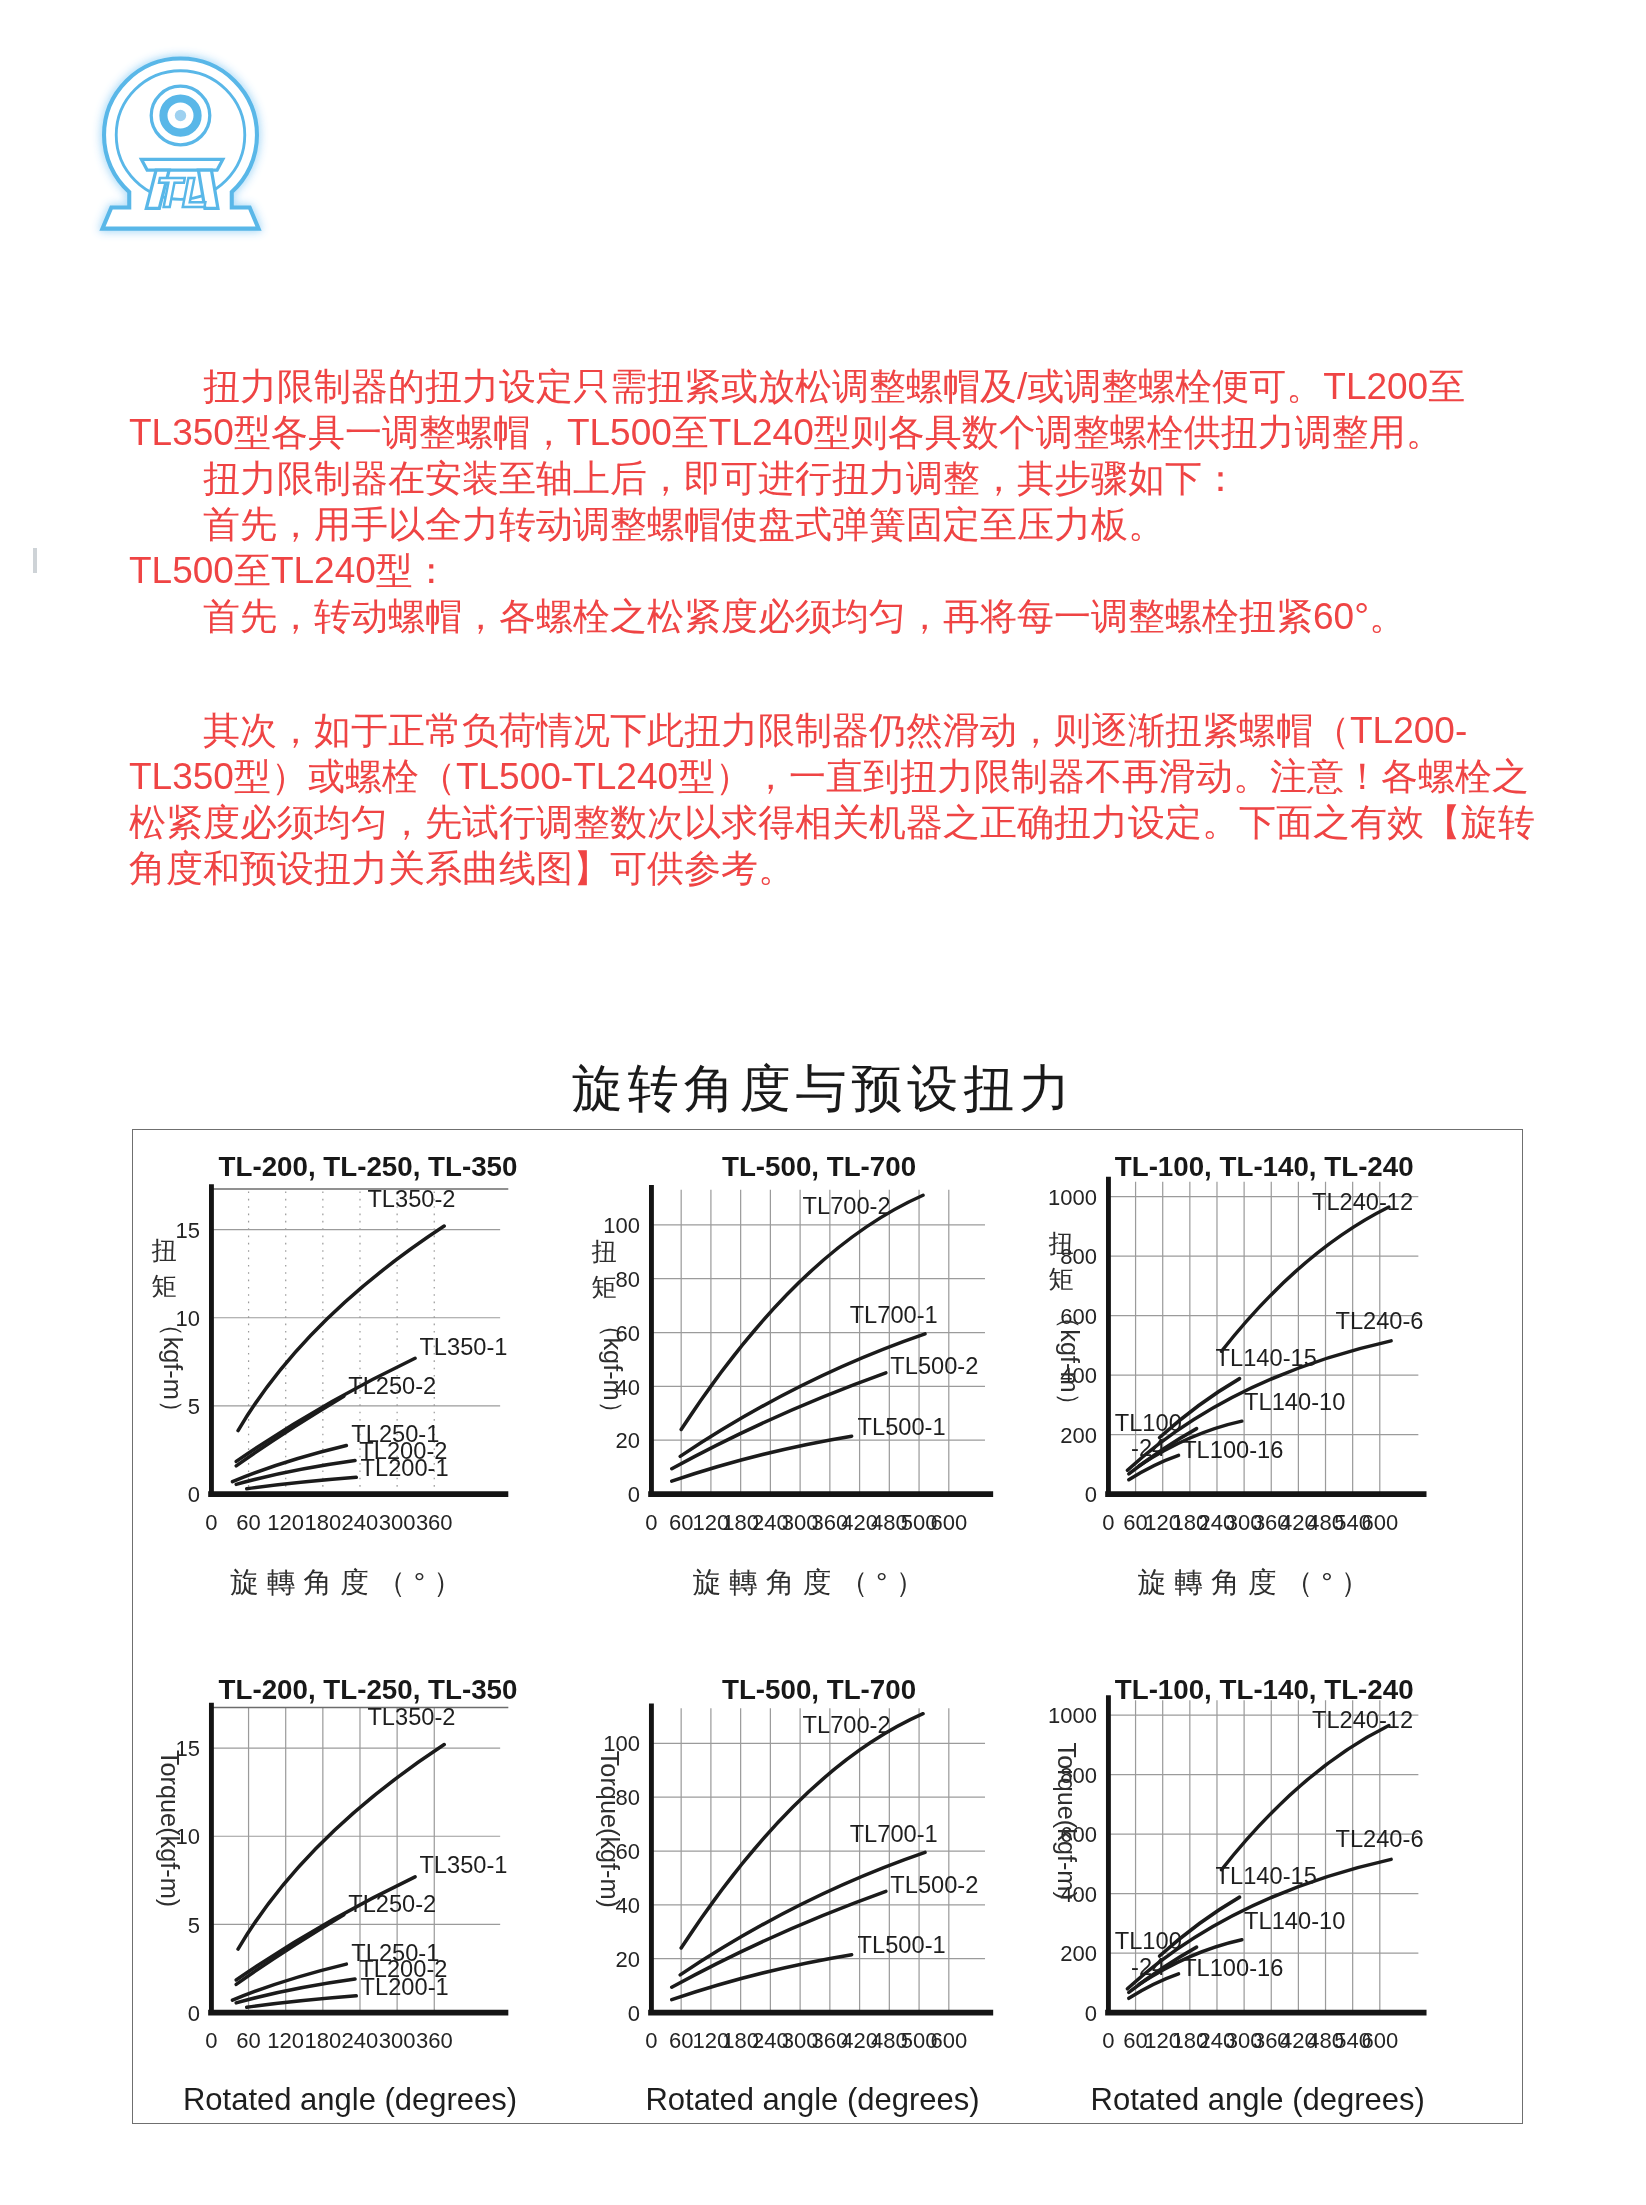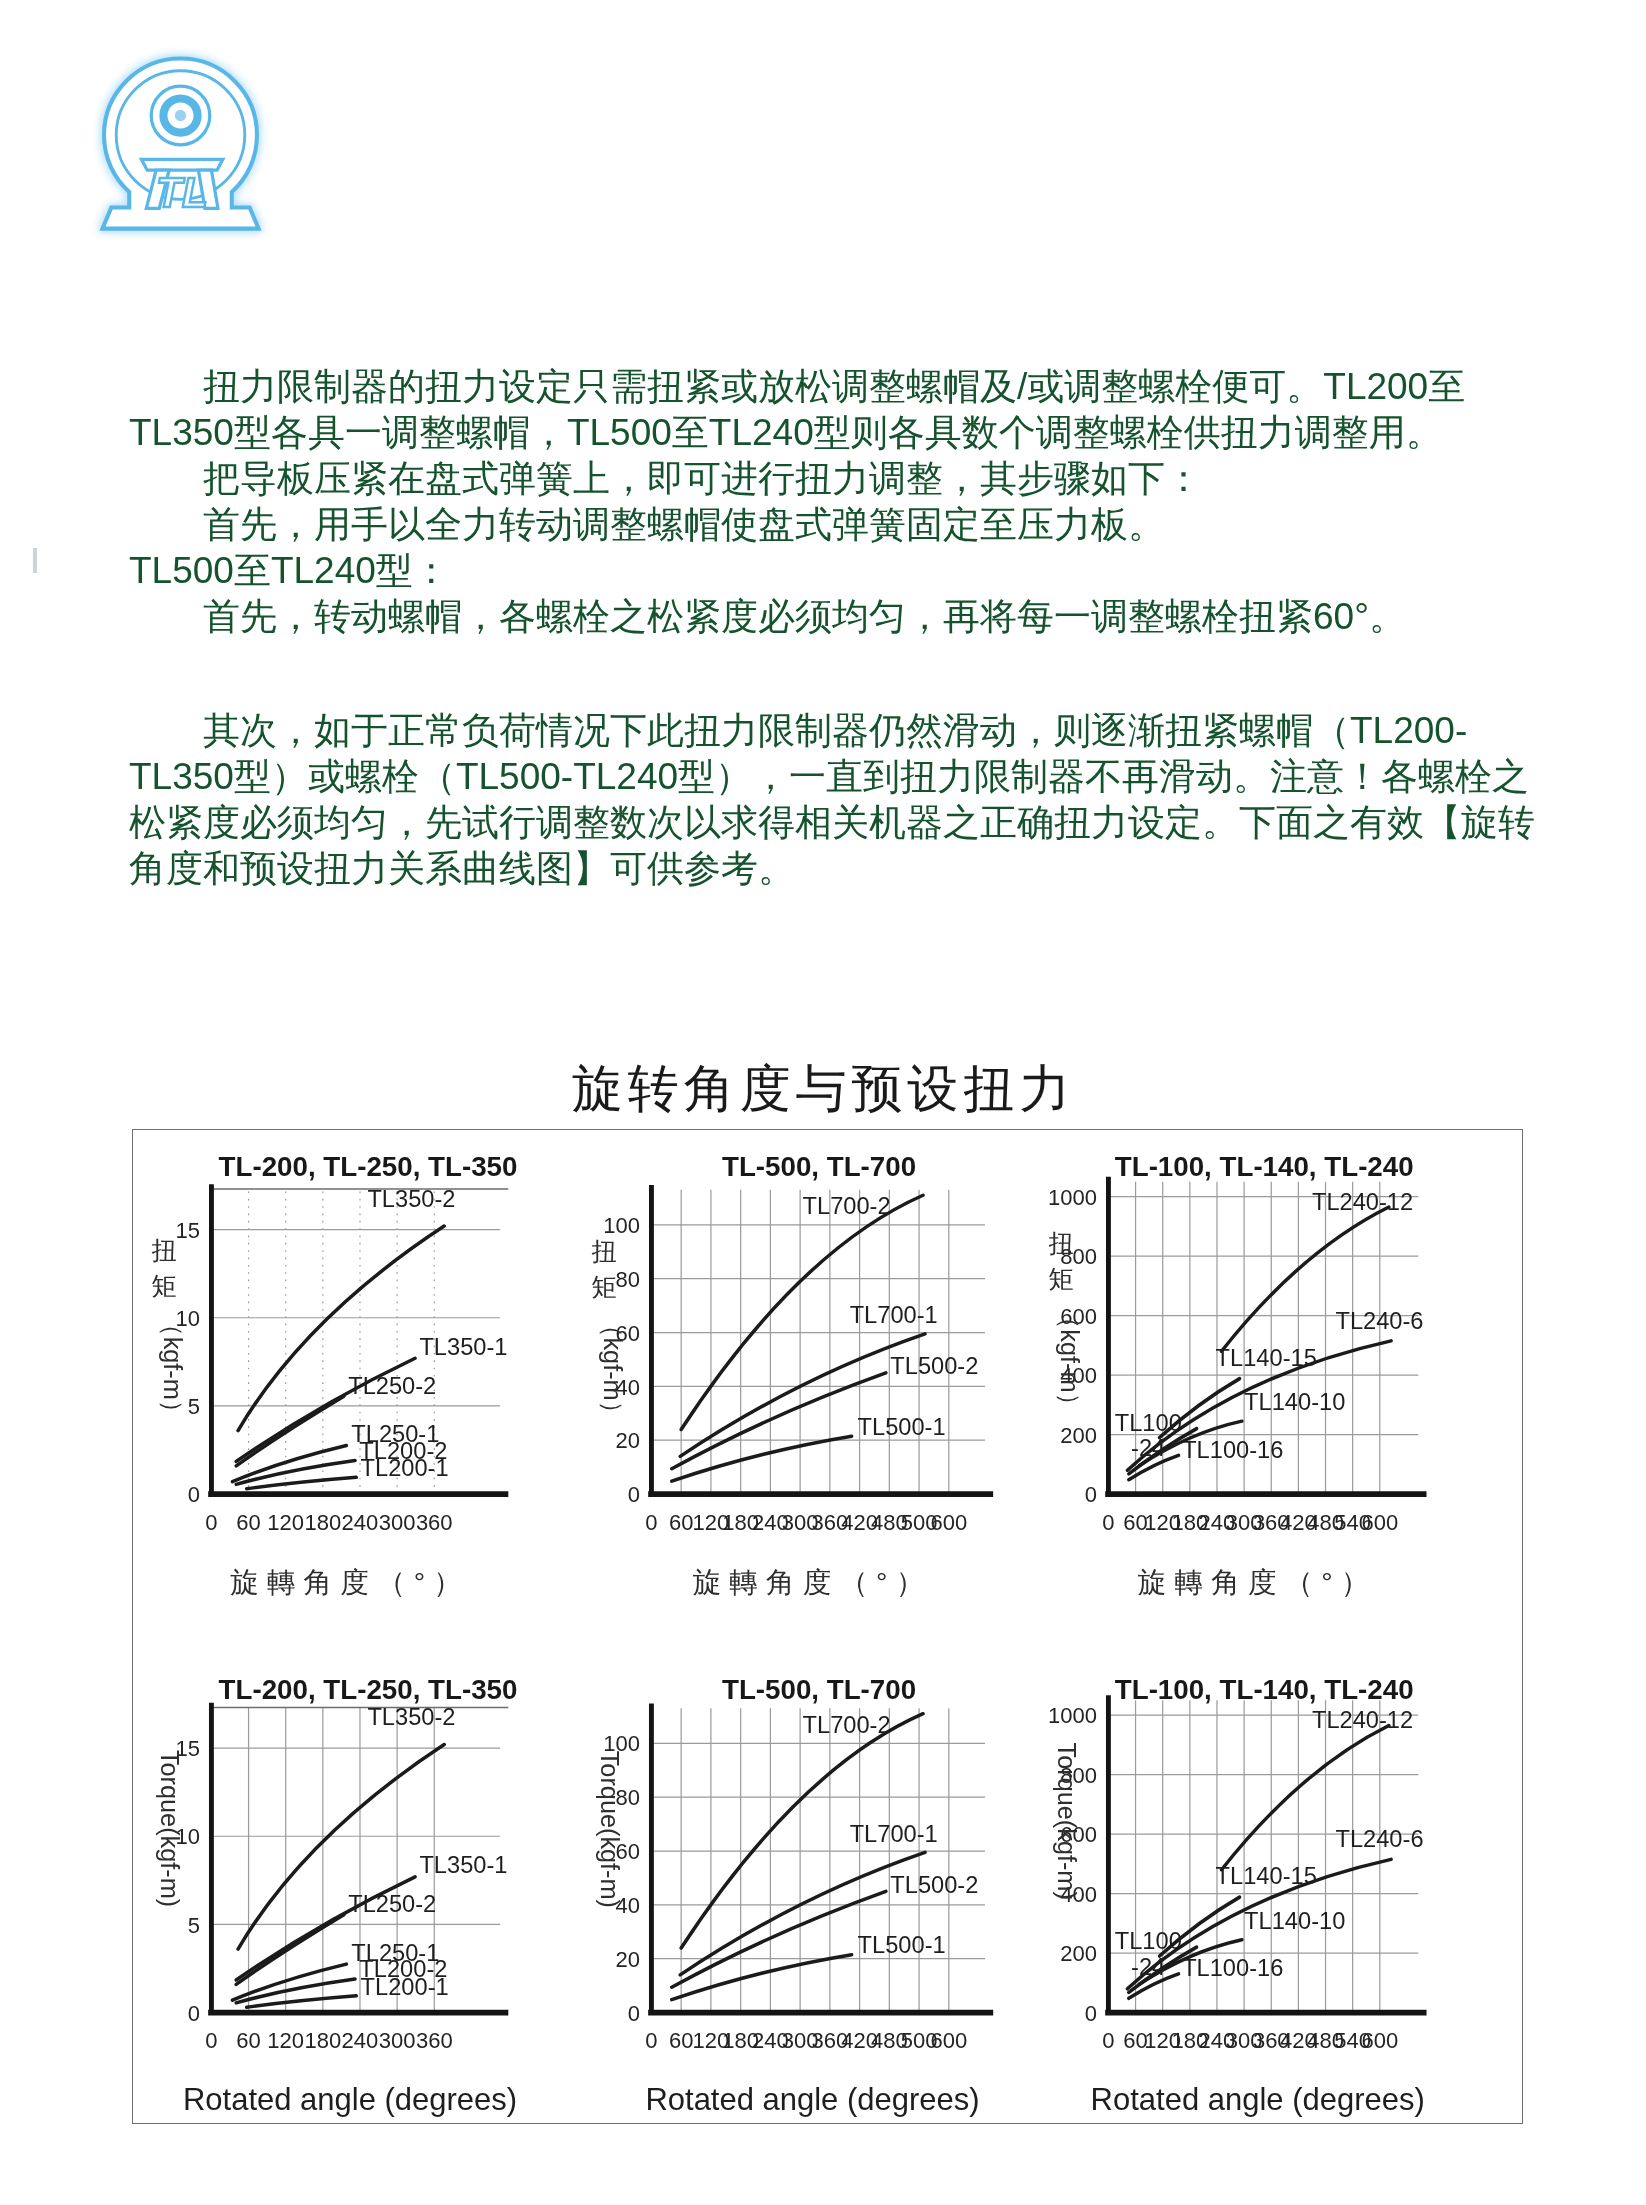--- a/index.html
+++ b/index.html
@@ -3,21 +3,21 @@
 <meta charset="utf-8">
 <style>
   html,body{margin:0;padding:0;background:#e8e8e8}
   .page{position:relative;width:1647px;height:2205px;background:#ffffff;overflow:hidden;
         font-family:"Liberation Sans","DejaVu Sans",sans-serif;color:#141414}
   .logo-wrap{position:absolute;left:78px;top:47px;width:205px;height:194px}
   .logo-wrap svg{filter:drop-shadow(0 0 4.9px #b7dff7) drop-shadow(0 0 2.4px #cdeafd)}
   .page-title{position:absolute;left:351px;top:95px;font-size:62px;font-weight:bold;
               letter-spacing:14.7px;color:#1a1a1a;white-space:nowrap}
   .accent-bar{position:absolute;left:341px;right:0;top:185px;height:12.2px}
-  .intro{position:absolute;left:129px;top:364px;width:1436px;font-size:37px;line-height:46px;color:#14532d}
+  .intro{position:absolute;left:129px;top:364px;width:1436px;font-size:37px;line-height:46px;color:#ef4444}
   .intro p{margin:0}
   .intro p.ind{text-indent:2em}
   .intro p.gap{margin-top:68px}
   .section-title{position:absolute;left:0;top:1055px;width:100%;text-align:center;
                  font-size:51px;font-weight:normal;letter-spacing:4.9px;color:#1a1a1a}
   .chart-box{position:absolute;left:132px;top:1129px;width:1391px;height:995px;
              border:1.6px solid #6f6f6f;box-sizing:border-box}
   .chart-box svg{position:absolute}
   svg text{font-family:"Liberation Sans","DejaVu Sans",sans-serif}
   .t{font-size:34px;font-weight:bold;fill:#181818}
@@ -48,21 +48,21 @@
       <path d="M148 151 L164 151 L172 198 L156 198 Z" fill="#ffffff" stroke="#59b7e8" stroke-width="4"></path>
       <text x="96" y="196" font-size="52" font-style="italic" font-weight="bold" fill="#ffffff" stroke="#59b7e8" stroke-width="3">TL</text>
     </svg>
   </div>
 
   <div class="accent-bar"></div>
   <div class="artifact"></div>
 
   <div class="intro" id="intro-block">
       <p class="ind">扭力限制器的扭力设定只需扭紧或放松调整螺帽及/或调整螺栓便可。TL200至TL350型各具一调整螺帽，TL500至TL240型则各具数个调整螺栓供扭力调整用。</p>
-      <p class="ind">把导板压紧在盘式弹簧上，即可进行扭力调整，其步骤如下：</p>
+      <p class="ind">扭力限制器在安装至轴上后，即可进行扭力调整，其步骤如下：</p>
       <p class="ind">首先，用手以全力转动调整螺帽使盘式弹簧固定至压力板。</p>
       <p class="">TL500至TL240型：</p>
       <p class="ind">首先，转动螺帽，各螺栓之松紧度必须均匀，再将每一调整螺栓扭紧60°。</p>
       <p class="ind gap">其次，如于正常负荷情况下此扭力限制器仍然滑动，则逐渐扭紧螺帽（TL200-TL350型）或螺栓（TL500-TL240型），一直到扭力限制器不再滑动。注意！各螺栓之松紧度必须均匀，先试行调整数次以求得相关机器之正确扭力设定。下面之有效【旋转角度和预设扭力关系曲线图】可供参考。</p>
     </div>
 
   <div class="section-title">旋转角度与预设扭力</div>
   <div class="chart-box" id="chart-box">
       <svg width="457" height="473" viewBox="0 0 560 580" style="left:0px;top:14.7px">
         <line x1="141.53571428571428" y1="428" x2="141.53571428571428" y2="54" class="grid" stroke-dasharray="2 7"></line>

